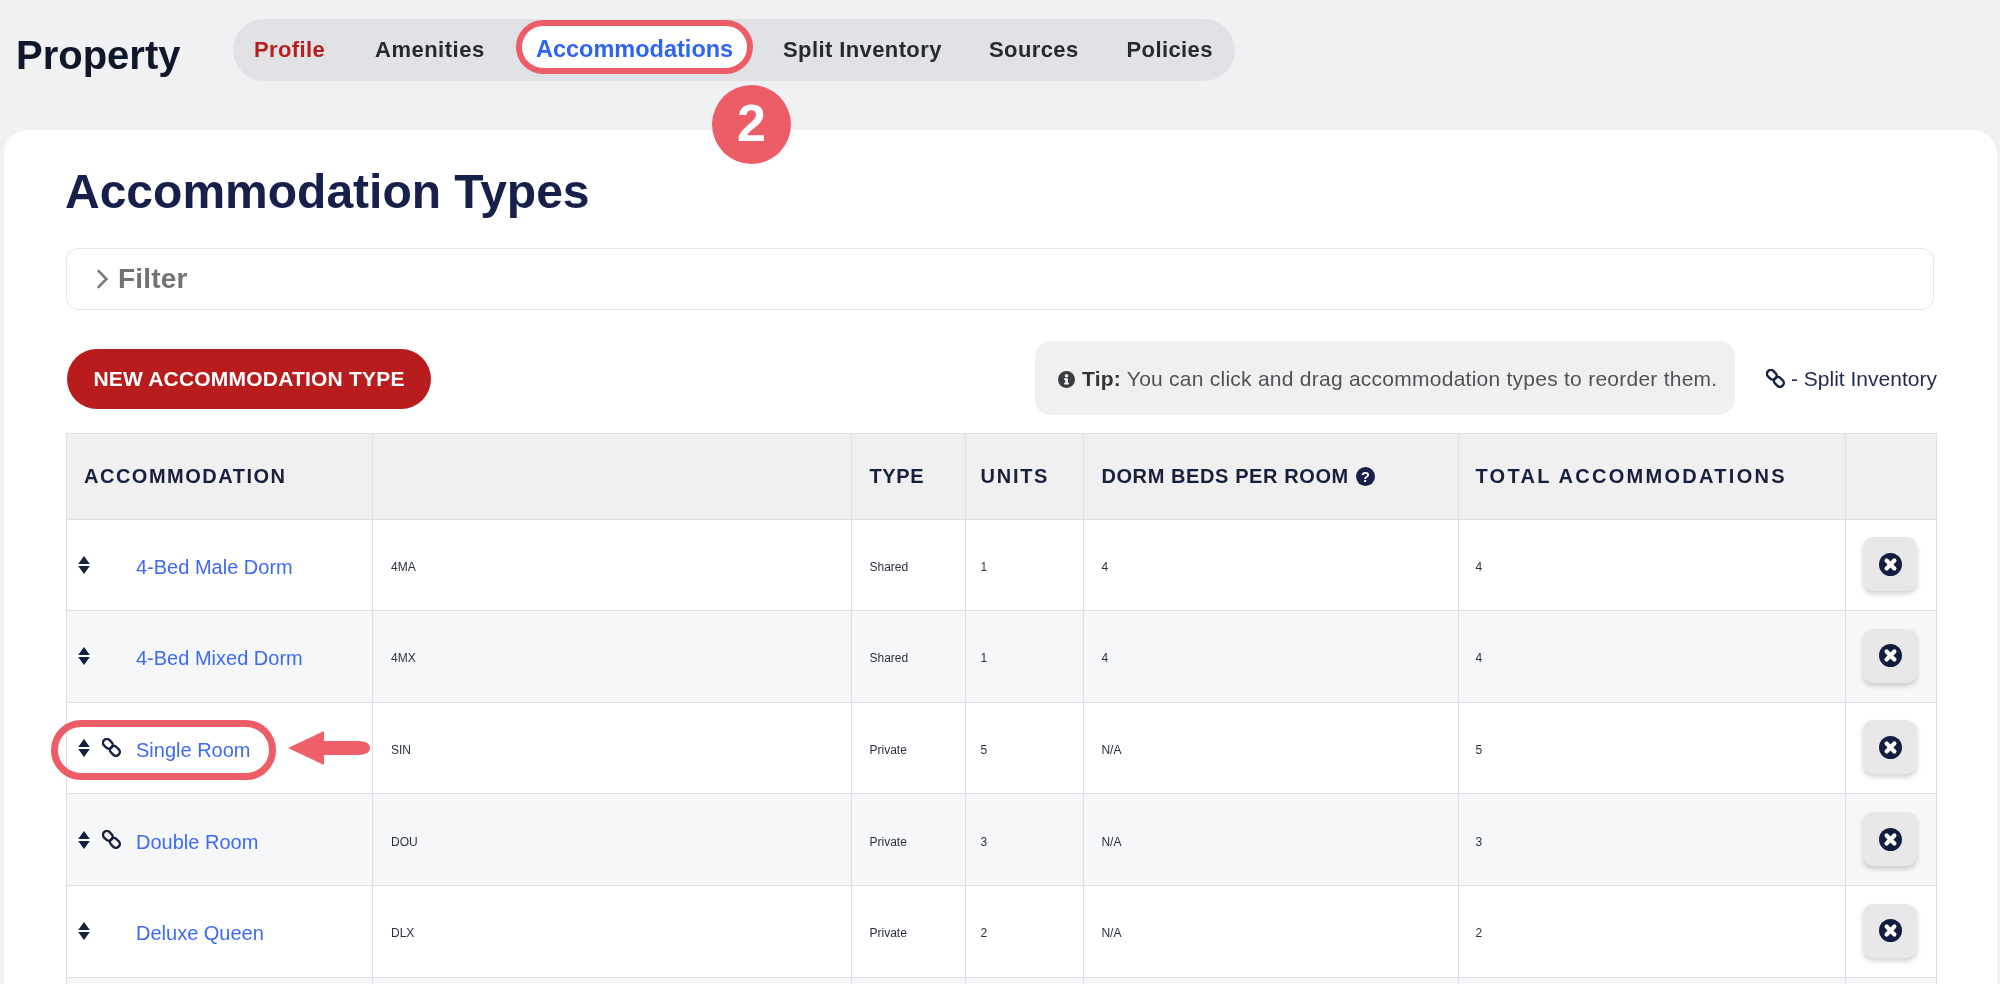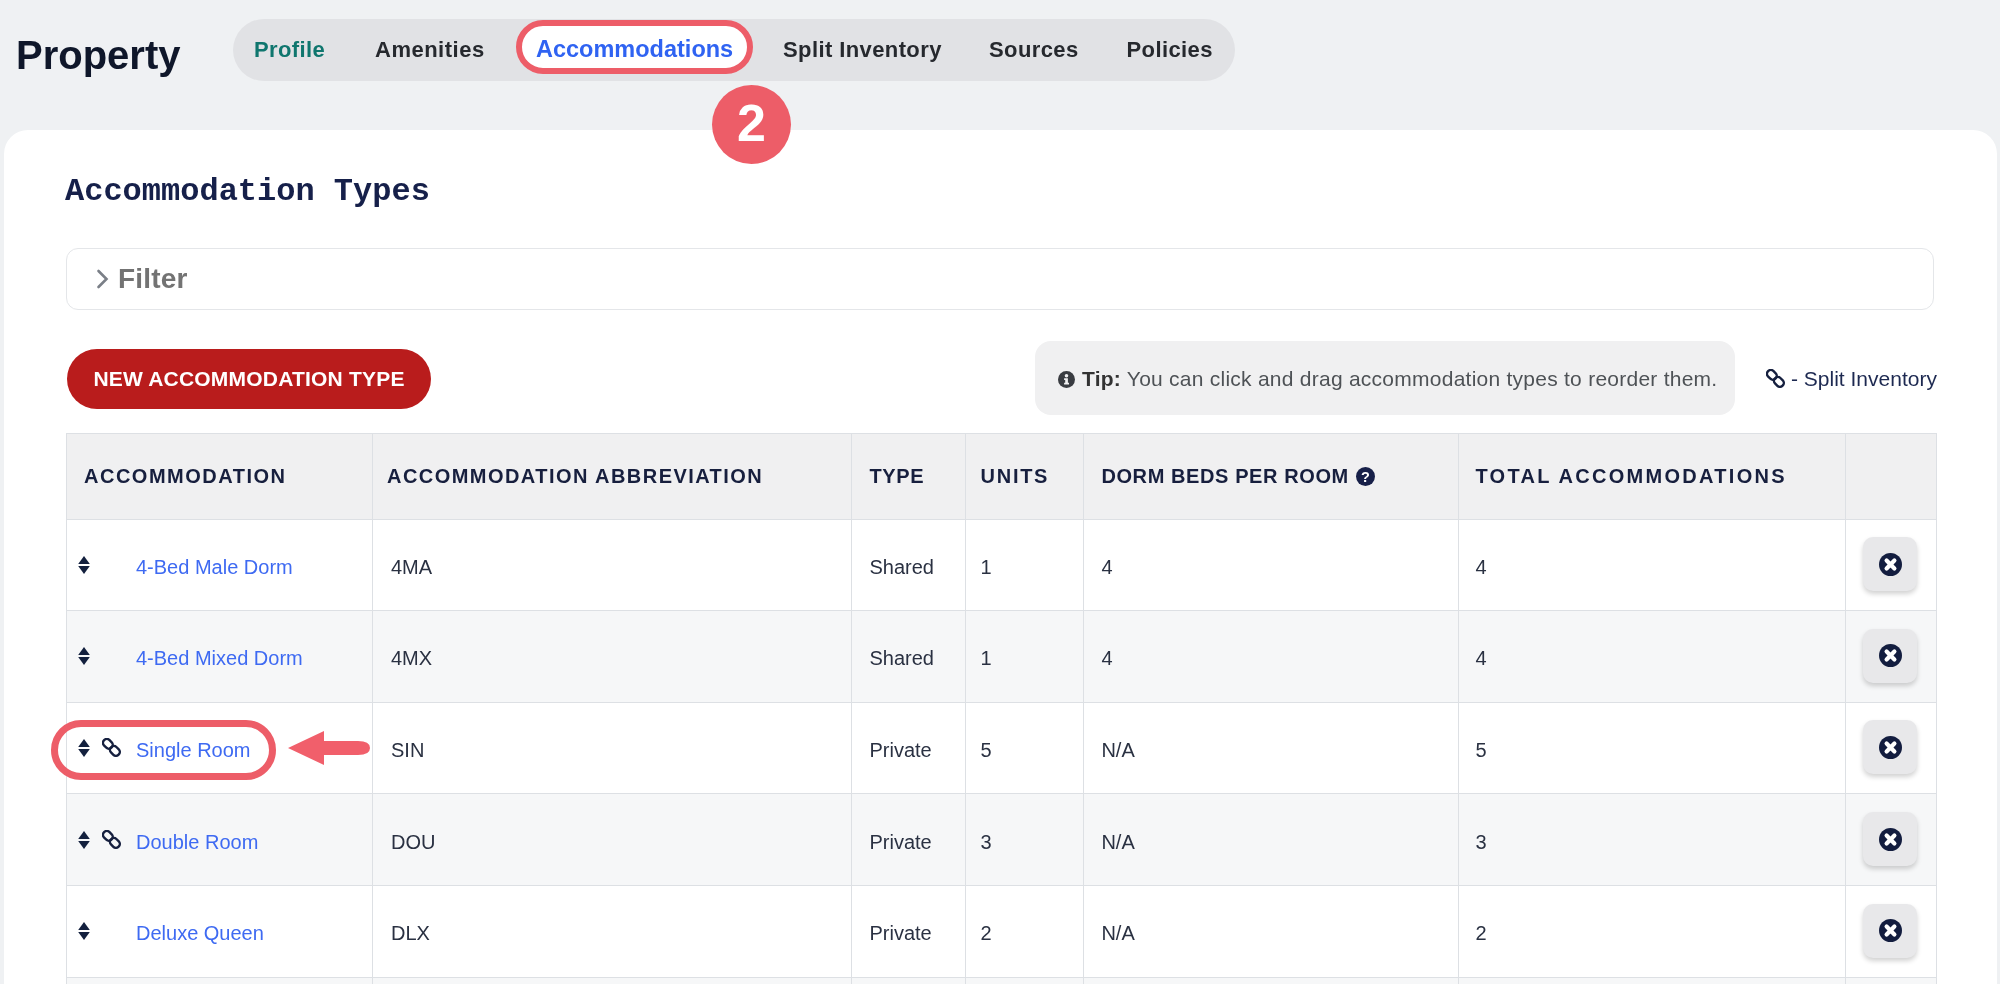--- a/index.html
+++ b/index.html
@@ -1,44 +1,44 @@
 <!DOCTYPE html>
 <html><head>
 <meta charset="utf-8">
 <style>
   html,body{margin:0;padding:0;}
   body{width:2000px;height:984px;background:#eff1f3;font-family:"Liberation Sans",sans-serif;position:relative;overflow:hidden;}
   .abs{position:absolute;}
   .vc{position:absolute;top:calc(50% + 2.5px);transform:translateY(-50%);white-space:nowrap;}
   .hdr{font-size:20px;font-weight:bold;color:#171f3e;letter-spacing:0.5px;white-space:nowrap;line-height:21px;text-align:center;}
-  .cell{font-size:20px;color:#2a3142;}
+  .cell{font-size:12px;color:#2a3142;}
   .link{font-size:20px;color:#3e6af2;}
   .xbtn{width:54px;height:54px;border-radius:10px;background:#e8e8ea;box-shadow:0 3px 5px rgba(0,0,0,0.18);display:flex;align-items:center;justify-content:center;}
 </style>
 </head>
 <body>
 
 <div class="abs" style="left:16px;top:35.2px;font-size:40px;font-weight:bold;color:#0f172a;line-height:40px;">Property</div>
 
 <div class="abs" style="left:233px;top:19px;width:1002px;height:62px;border-radius:31px;background:#e1e2e5;"></div>
 
 <div class="abs" style="left:516px;top:20px;width:237px;height:54px;border:6px solid #ed5d68;border-radius:27px;background:#ffffff;box-sizing:border-box;"></div>
 
-<div class="abs nav-item" style="left:254px;top:37px;font-size:22px;font-weight:bold;color:#0f766e;letter-spacing:0.4px;">Profile</div>
+<div class="abs nav-item" style="left:254px;top:37px;font-size:22px;font-weight:bold;color:#b91c1c;letter-spacing:0.4px;">Profile</div>
 <div class="abs nav-item" style="left:375px;top:37px;font-size:22px;font-weight:bold;color:#26292e;letter-spacing:0.5px;">Amenities</div>
 <div class="abs nav-item" style="left:536px;top:36px;font-size:23.5px;font-weight:bold;color:#2f63f2;">Accommodations</div>
 <div class="abs nav-item" style="left:783px;top:37px;font-size:22px;font-weight:bold;color:#26292e;letter-spacing:0.4px;">Split Inventory</div>
 <div class="abs nav-item" style="left:989px;top:37px;font-size:22px;font-weight:bold;color:#26292e;letter-spacing:0.4px;">Sources</div>
 <div class="abs nav-item" style="left:1126.5px;top:37px;font-size:22px;font-weight:bold;color:#26292e;letter-spacing:0.4px;">Policies</div>
 
 <div class="abs" style="left:712px;top:85px;width:79px;height:79px;border-radius:50%;z-index:5;background:#ed5d68;color:#fff;font-size:52px;font-weight:bold;text-align:center;line-height:76px;">2</div>
 
 <div class="abs" style="left:4px;top:130px;width:1993px;height:854px;background:#ffffff;border-radius:24px 24px 0 0;"></div>
 
-<div class="abs" style="left:65px;top:167.5px;font-size:32px;font-weight:bold;color:#16204a;line-height:48px;font-family:Liberation Mono, monospace;">Accommodation Types</div>
+<div class="abs" style="left:65px;top:167.5px;font-size:48px;font-weight:bold;color:#16204a;line-height:48px;">Accommodation Types</div>
 
 <div class="abs" style="left:66px;top:248px;width:1868px;height:62px;border:1px solid #e4e6e9;border-radius:12px;background:#fff;box-sizing:border-box;"></div>
 <svg class="abs" style="left:96px;top:269px;" width="13" height="20" viewBox="0 0 13 20">
     <path d="M2.5 2 L10.5 10 L2.5 18" fill="none" stroke="#7a7f87" stroke-width="2.6" stroke-linecap="round"></path>
   </svg>
 <div class="abs" style="left:118px;top:265.3px;font-size:28px;font-weight:bold;color:#737373;letter-spacing:0.2px;line-height:28px;">Filter</div>
 
 <div class="abs" style="left:67px;top:349px;width:364px;height:60px;border-radius:30px;background:#b91c1c;color:#fff;font-size:21px;font-weight:bold;letter-spacing:0.2px;text-align:center;line-height:60px;">NEW ACCOMMODATION TYPE</div>
 
 <div class="abs" style="left:1035px;top:341px;width:700px;height:74px;border-radius:16px;background:#f0f0f1;"></div>
@@ -71,21 +71,20 @@
 <div class="abs" style="left:0;top:543.5px;width:1871px;height:1px;background:#dde0e4;"></div>
 <div class="abs" style="left:0.0px;top:0;width:1px;height:551px;background:#dde0e4;"></div>
 <div class="abs" style="left:306.0px;top:0;width:1px;height:551px;background:#dde0e4;"></div>
 <div class="abs" style="left:785.4px;top:0;width:1px;height:551px;background:#dde0e4;"></div>
 <div class="abs" style="left:899.4px;top:0;width:1px;height:551px;background:#dde0e4;"></div>
 <div class="abs" style="left:1017.2px;top:0;width:1px;height:551px;background:#dde0e4;"></div>
 <div class="abs" style="left:1391.5px;top:0;width:1px;height:551px;background:#dde0e4;"></div>
 <div class="abs" style="left:1779.0px;top:0;width:1px;height:551px;background:#dde0e4;"></div>
 <div class="abs" style="left:1870.0px;top:0;width:1px;height:551px;background:#dde0e4;"></div>
 <div class="abs hdr" style="left:18px;top:32.5px;letter-spacing:1.5px;">ACCOMMODATION</div>
-<div class="abs hdr" style="left:321px;top:32.5px;letter-spacing:1.45px;">ACCOMMODATION ABBREVIATION</div>
 <div class="abs hdr" style="left:803.5px;top:32.5px;letter-spacing:0.6px;">TYPE</div>
 <div class="abs hdr" style="left:914.6px;top:32.5px;letter-spacing:1.7px;">UNITS</div>
 <div class="abs hdr" style="left:1035.4px;top:32.5px;letter-spacing:0.6px;">DORM BEDS PER ROOM</div>
 <div class="abs hdr" style="left:1409.4px;top:32.5px;letter-spacing:2.3px;">TOTAL ACCOMMODATIONS</div>
 <svg class="abs" style="left:1290px;top:33.5px;" width="19" height="19" viewBox="0 0 19 19">
       <circle cx="9.5" cy="9.5" r="9.5" fill="#172049"></circle>
       <text x="9.5" y="14.6" font-size="14.5" font-weight="bold" fill="#fff" text-anchor="middle" font-family="Liberation Sans">?</text>
     </svg>
 <div class="abs" style="left:0;top:85.5px;width:1871px;height:91.6px;">
       <svg class="abs" style="left:12.4px;top:calc(50% + 0.5px);margin-top:-9px;" width="12" height="18" viewBox="0 0 12 18">

